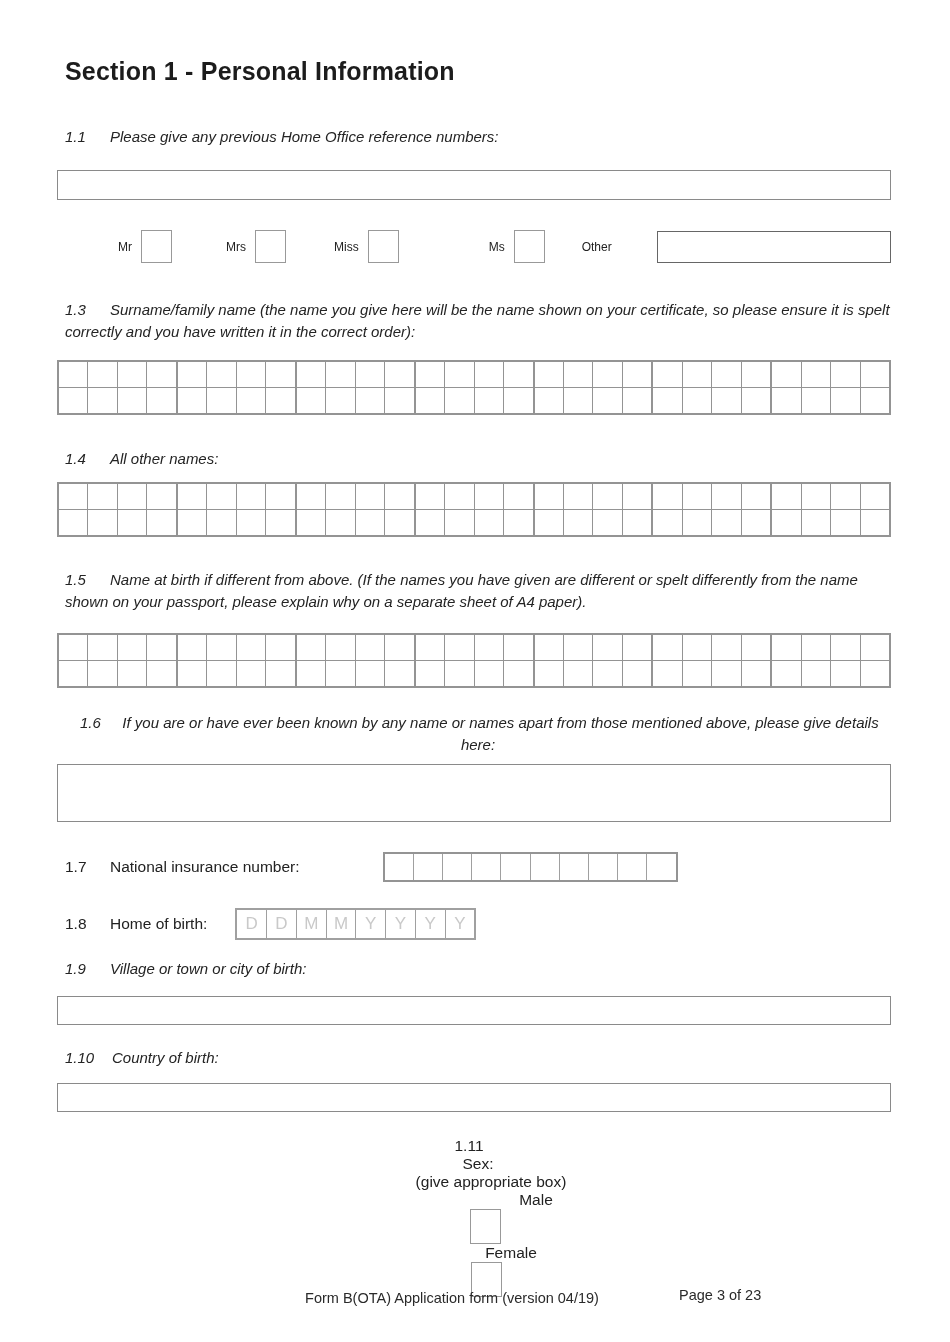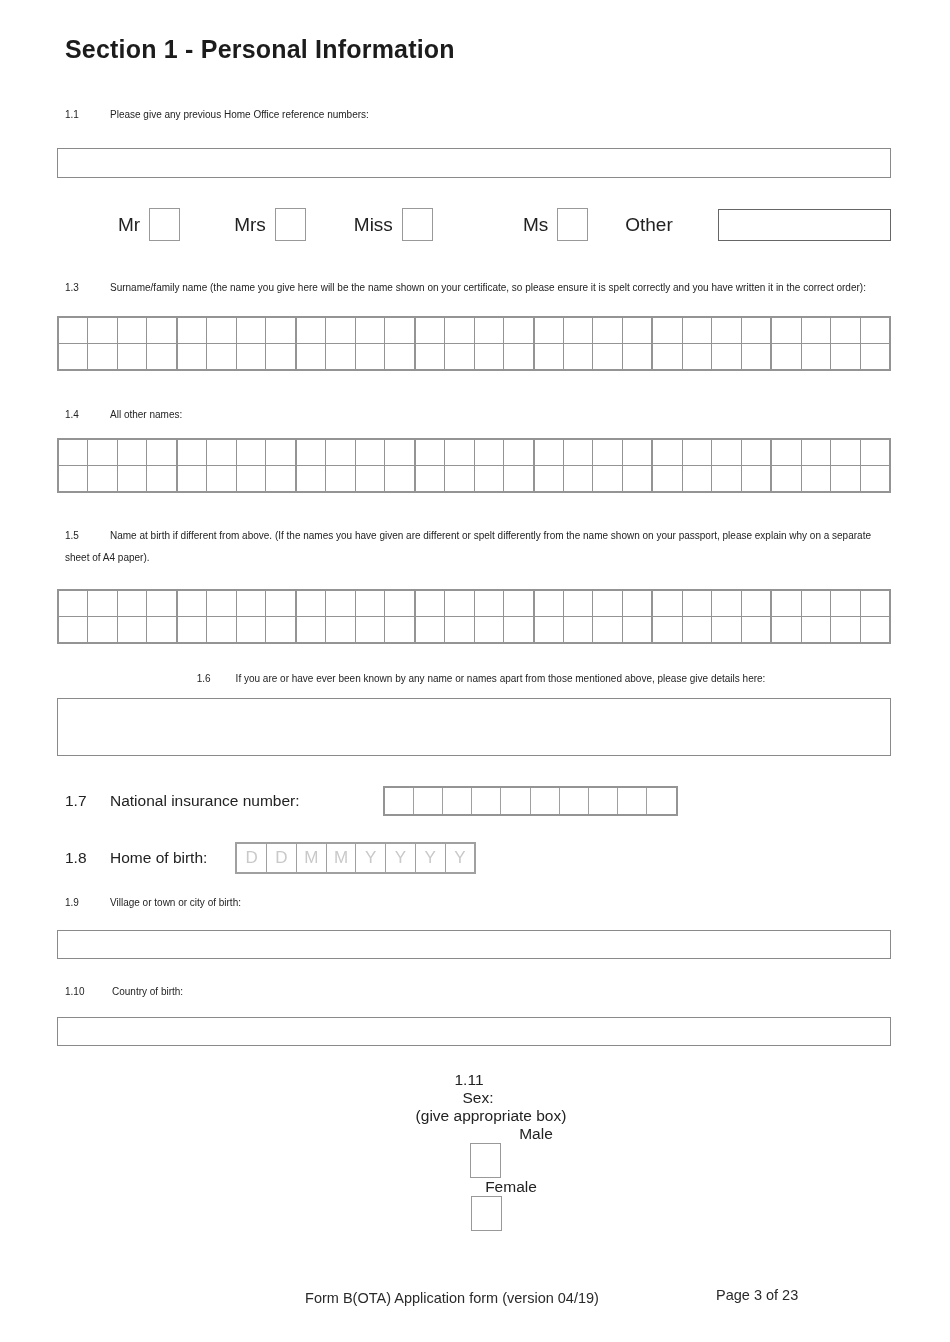--- a/index.html
+++ b/index.html
@@ -11,31 +11,32 @@
     overflow:hidden;
   }
   .page{
     position:relative;
     box-sizing:border-box;
     width:950px;height:1342px;
     padding:0 59px 0 57px;
   }
   .section-title{
     margin:0 0 0 8px;
-    padding-top:35px;
+    padding-top:57px;
     font-size:25px;
     font-weight:bold;
     color:#1c1c1c;
     letter-spacing:.2px;
   }
   .q-label{
     margin:0 0 0 8px;
-    font-size:10px;
+    font-size:15px;
     line-height:22px;
     color:#242424;
+    font-style:italic;
   }
   .q-num{display:inline-block;min-width:26px;margin-right:19px;}
   .q-num.wide{min-width:33px;margin-right:14px;}
 
   .text-box{
     box-sizing:border-box;
     width:834px;height:30px;
     border:1.5px solid #8a8a8a;
     background:#fff;
   }
@@ -76,21 +77,21 @@
     box-sizing:border-box;
     width:31px;height:33px;
     border:1.5px solid #999;
     background:#fff;
     display:inline-block;
   }
   .titles-row{
     display:flex;
     align-items:center;
     margin-top:30px;
-    font-size:19px;
+    font-size:12px;
   }
   .titles-row .opt-label{display:inline-block;}
   .titles-row .pair{display:flex;align-items:center;}
   .titles-row .pair .opt-label{margin-right:9px;}
   .other-input{
     box-sizing:border-box;
     width:238px;height:32px;
     border:1.5px solid #666;
     background:#fff;
   }
@@ -112,21 +113,21 @@
     font-size:14.5px;
     color:#2a2a2a;
   }
   .footer .form-name{
     display:block;
     text-align:center;
     width:904px;
   }
   .footer .page-num{
     position:absolute;
-    left:710px;top:-3px;
+    left:673px;top:-3px;
     background:#fff;
     padding-left:6px;
   }
 </style>
 </head>
 <body>
 
 <div class="page">
 
   <h1 class="section-title">Section 1 - Personal Information</h1>

